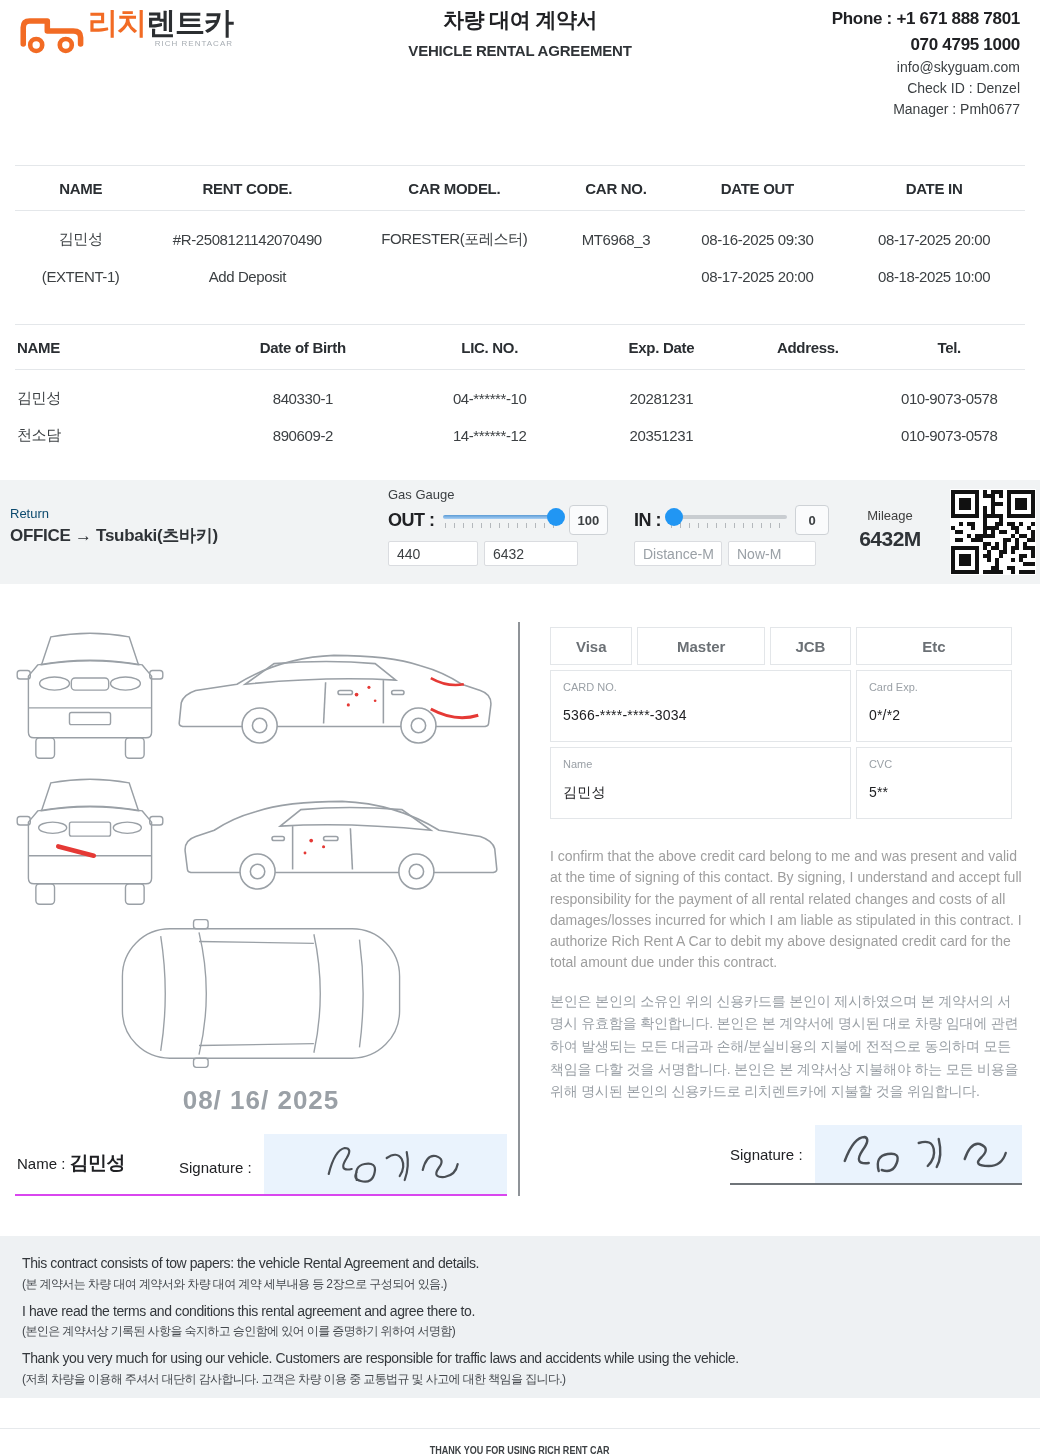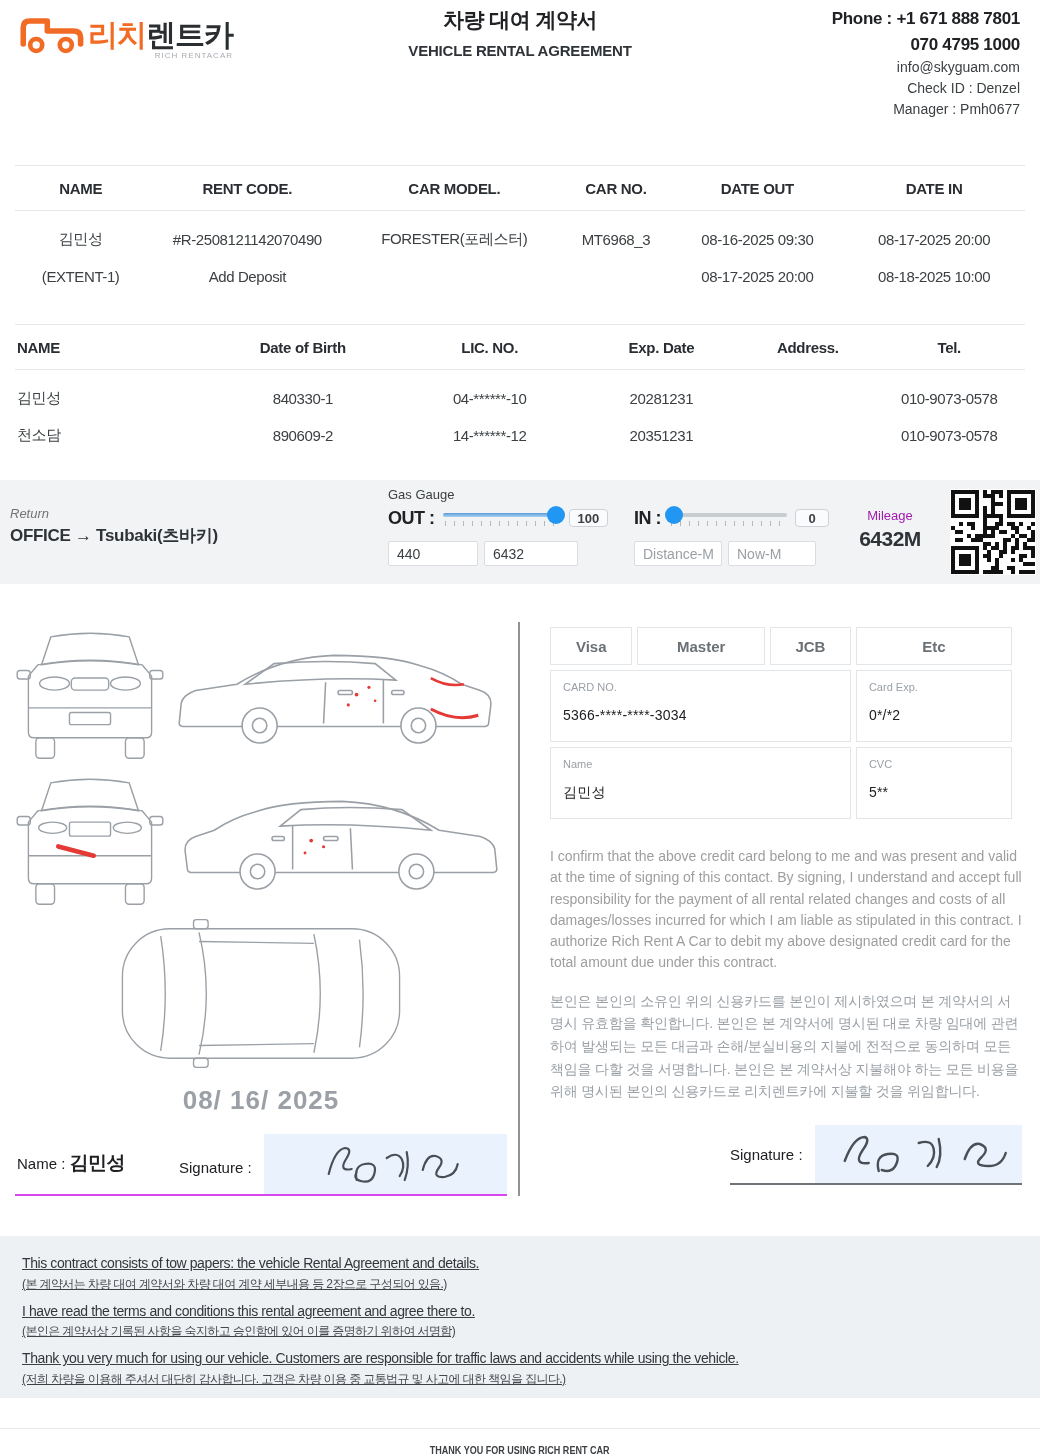--- a/index.html
+++ b/index.html
@@ -3,21 +3,21 @@
 <meta charset="utf-8">
 <style>
   * { margin:0; padding:0; box-sizing:border-box; }
   html,body { background:#fff; }
   body { font-family:"Liberation Sans","DejaVu Sans",sans-serif; color:#3c4043; }
   #page { position:relative; width:1040px; height:1456px; background:#fff; overflow:hidden; }
 
   
   .logo { position:absolute; left:14px; top:8px; display:flex; align-items:flex-start; }
   .logo-txt { display:flex; flex-direction:column; line-height:1; }
-  .logo-main { font-size:30px; font-weight:bold; letter-spacing:-1px;margin-top:12px; }
+  .logo-main { font-size:30px; font-weight:bold; letter-spacing:-1px; }
   .logo-main .or { color:#f26b24; }
   .logo-main .dk { color:#2b2e31; }
   .logo-sub { font-size:8px; color:#a7adb3; letter-spacing:1px; margin-top:2px; align-self:flex-end; }
   .title-block { position:absolute; left:330px; top:6px; width:380px; text-align:center; }
   .title-ko { font-size:21px; font-weight:bold; color:#202124; letter-spacing:-0.5px; }
   .title-en { font-size:15px; font-weight:bold; color:#2f3337; margin-top:8px; letter-spacing:-0.2px; }
   .contact { position:absolute; right:20px; top:6px; text-align:right; line-height:1.5; }
   .contact .b { font-size:17px; font-weight:bold; color:#202124; letter-spacing:-0.3px; }
   .contact .n { font-size:14px; color:#3c4043; }
 
@@ -34,41 +34,41 @@
   #rental-table .c4{width:11%;} #rental-table .c5{width:17%;} #rental-table .c6{width:18%;}
   #driver-table { top:324px; }
   #driver-table .c1{width:19%; text-align:left; padding-left:2px;}
   #driver-table .c2{width:19%;} #driver-table .c3{width:18%;}
   #driver-table .c4{width:16%;} #driver-table .c5{width:13%;} #driver-table .c6{width:15%;}
   #driver-table .tbl-row { height:37px; }
 
   
   .band { position:absolute; left:0; top:480px; width:1040px; height:104px; background:#f1f3f4; }
   .return-block { position:absolute; left:10px; top:26px; }
-  .return-label { font-size:13px; color:#737373;font-style:italic; }
+  .return-label { font-size:13px; color:#0c4a6e; }
   .return-value { font-size:17px; font-weight:bold; color:#2f3337; margin-top:3px; letter-spacing:-0.3px; }
   .gas-label { position:absolute; left:388px; top:7px; font-size:13px; color:#3c4043; }
   .g-row { position:absolute; display:flex; align-items:center; gap:8px; }
   .g-lab { font-size:18px; font-weight:bold; color:#202124; letter-spacing:-0.5px; }
   .slider { position:relative; width:118px; height:26px; cursor:pointer; }
   .track { position:absolute; top:8px; left:0; width:118px; height:4px; border-radius:2px; }
   .track.blue { background:linear-gradient(#5b9bd5,#a9d0f5); }
   .track.gray { background:#c9cdd1; }
   .ticks { position:absolute; top:16px; left:2px; width:114px; height:5px;
            background:repeating-linear-gradient(90deg,#b4b8bc 0 1px,transparent 1px 9px); }
   .knob { position:absolute; top:1px; width:18px; height:18px; border-radius:50%; background:#2196f3; }
   .knob.right { right:-4px; } .knob.left { left:-4px; }
-  .vbox { min-width:34px; height:18px; border:1px solid #ced2d6; border-radius:4px; background:#fafbfc;
+  .vbox { min-width:34px; height:30px; border:1px solid #ced2d6; border-radius:4px; background:#fafbfc;
           display:flex; align-items:center; justify-content:center; font-size:13px; font-weight:bold; color:#3c4043; padding:0 8px; }
   .in-row { position:absolute; display:flex; gap:6px; }
   .in-row input { height:25px; border:1px solid #dadce0; border-radius:2px; background:#fff;
                   font-family:inherit; font-size:14px; color:#3c4043; padding:0 8px; }
   .in-row input::placeholder { color:#9aa0a6; }
   .mileage { position:absolute; left:838px; top:28px; width:104px; text-align:center; }
-  .mileage-label { font-size:13px; color:#a21caf; }
+  .mileage-label { font-size:13px; color:#404040; }
   .mileage-value { font-size:21px; font-weight:bold; color:#2f3337; margin-top:4px; letter-spacing:-0.5px; }
   .qr-wrap { position:absolute; left:950px; top:9px; width:86px; height:86px; background:#fff; padding:1px; }
 
   
   .divider { position:absolute; left:518px; top:622px; height:574px; width:2px; background:#8f9398; }
   .left-panel { position:absolute; left:15px; top:622px; width:492px; }
   .damage-label { font-size:13px; color:#9aa0a6; margin-bottom:4px; }
   .car-row { display:flex; align-items:center; gap:8px; }
   .car-svg { stroke:#9aa0a6; fill:none; stroke-width:1.5; }
   .dmg { stroke:#e53935; }
@@ -87,21 +87,21 @@
   .card-table .fld { height:72px; padding:10px 12px; vertical-align:top; }
   .fld-label { font-size:11px; color:#9aa0a6; }
   .fld-value { font-size:14px; color:#202124; margin-top:14px; letter-spacing:0.2px; }
   .para-en { font-size:14px; line-height:1.52; color:#9e9e9e; margin-top:22px; }
   .para-ko { font-size:14px; line-height:1.62; color:#9aa0a6; margin-top:16px; letter-spacing:-0.2px; }
   .r-sig-row { display:flex; align-items:flex-end; margin-top:22px; margin-left:180px; border-bottom:2px solid #6f7479; }
   .r-sig-row .sig-label { padding-bottom:20px; }
   .r-sig-row .sig-box { height:58px; }
 
   
-  .foot-block { position:absolute; left:0; top:1236px; width:1040px; height:162px; background:#eef1f3; padding:17px 22px;text-decoration:underline; }
+  .foot-block { position:absolute; left:0; top:1236px; width:1040px; height:162px; background:#eef1f3; padding:17px 22px; }
   .foot-en { font-size:14px; color:#33373b; letter-spacing:-0.4px; line-height:1.55; }
   .foot-ko { font-size:12px; color:#44484d; letter-spacing:-0.6px; line-height:1.5; }
   .foot-group { margin-bottom:8px; }
   .bottom-bar { position:absolute; left:0; top:1428px; width:1040px; border-top:1px solid #e6e9ec; text-align:center; padding-top:11px; }
   .bottom-txt { display:inline-block; font-size:11px; color:#3c4043; transform:scaleX(0.82); letter-spacing:0; font-weight:bold; }
 </style>
 </head>
 <body>
 
 <div id="page">

